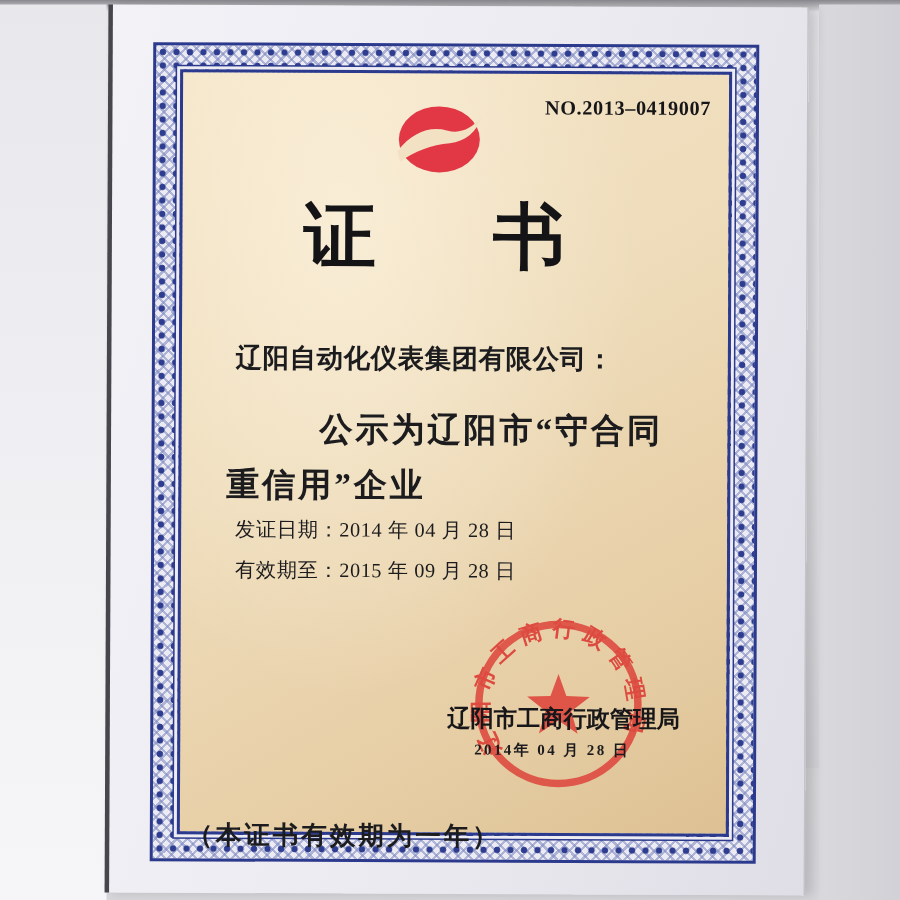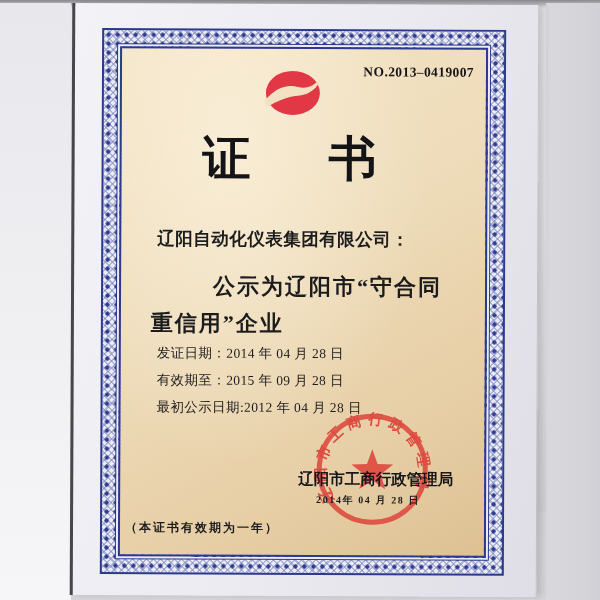--- a/index.html
+++ b/index.html
@@ -64,21 +64,21 @@
     text-align:center; font-size:48px; line-height:52px; font-weight:bold;
     letter-spacing:78px; white-space:nowrap; color:#141416;
   }
   .recipient { left:36px; top:178px; font-size:17.5px; font-weight:bold; letter-spacing:.5px; }
   .body-text { left:30px; top:219px; right:14px; font-size:22px; font-weight:bold; line-height:37px; letter-spacing:2px; }
   .body-text .l1 { padding-left:62px; }
   .dates { left:36px; top:291px; font-size:13.5px; font-weight:normal; line-height:27px; letter-spacing:.4px; }
   .seal { left:190px; top:358px; width:124px; height:124px; opacity:.92; }
   .authority { left:178px; top:420px; font-size:15.5px; font-weight:bold; color:#17171a; }
   .issue-date { left:196px; top:444px; font-size:10px; font-weight:bold; letter-spacing:1.6px; }
-  .note { left:5px; top:471px; font-size:12px; font-weight:bold; letter-spacing:2px; }
+  .note { left:5px; top:497px; font-size:17px; font-weight:bold; letter-spacing:2px; }
 </style>
 </head>
 <body>
 
 <div class="photo">
   <div class="left-strip"></div>
   <div class="right-strip"></div>
 
   <div class="paper">
     <div class="frame">
@@ -97,21 +97,20 @@
         <div class="recipient">辽阳自动化仪表集团有限公司：</div>
 
         <div class="body-text">
           <div class="l1">公示为辽阳市“守合同</div>
           <div class="l2">重信用”企业</div>
         </div>
 
         <div class="dates">
           <div>发证日期：2014 年 04 月 28 日</div>
           <div>有效期至：2015 年 09 月 28 日</div>
-          <div>最初公示日期:2012 年 04 月 28 日</div>
         </div>
 
         <svg class="seal" viewBox="0 0 124 124">
           <circle cx="62" cy="62" r="53" fill="none" stroke="#dd4038" stroke-width="5" opacity="0.9"></circle>
           <path id="seal-arc" d="M 26 94 A 47 47 0 1 1 98 94" fill="none"></path>
           <text font-size="14.5" font-weight="bold" fill="#dd4038" letter-spacing="5.5">
             <textPath href="#seal-arc" startOffset="2">辽阳市工商行政管理局</textPath>
           </text>
           <polygon fill="#dd4038" opacity="0.92" points="62,42 67.3,56.7 82.9,57.2 70.6,66.8 74.9,81.8 62,73 49.1,81.8 53.4,66.8 41.1,57.2 56.7,56.7"></polygon>
         </svg>

